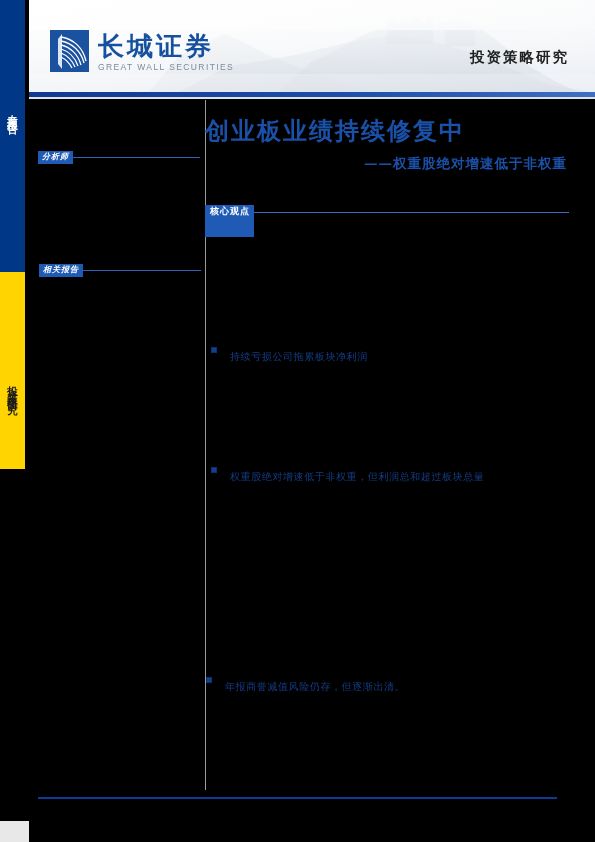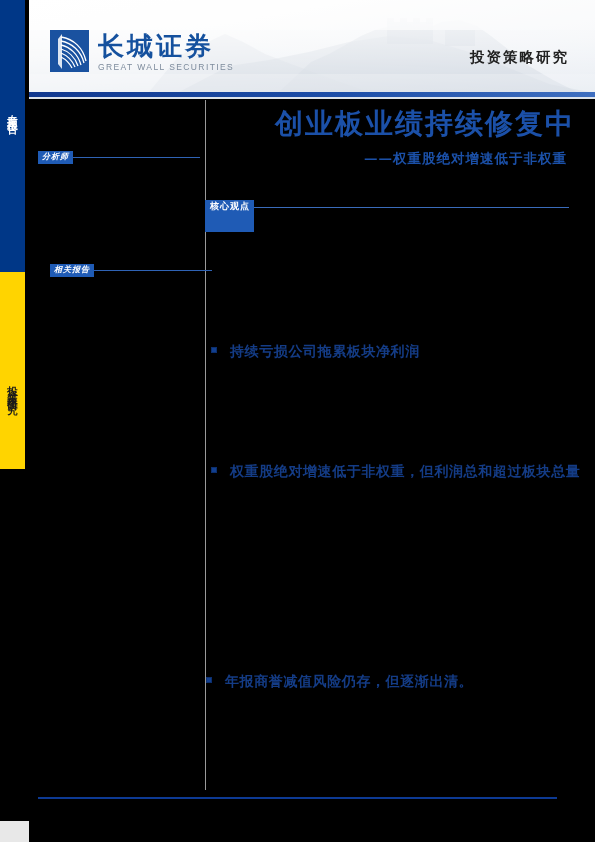--- a/index.html
+++ b/index.html
@@ -84,34 +84,34 @@
     padding:1px 4px 2px 4px;line-height:1.25;
     vertical-align:bottom;
   }
   .tag-row{position:relative;height:13px;}
   .tag-row .rule{
     position:absolute;left:0;right:0;bottom:0;height:1px;background:#2f63b5;
   }
   .tag-row .sec-tag{position:relative;z-index:2;font-style:italic;}
 
   .block-analyst{position:absolute;left:0;top:45px;width:162px;}
-  .block-related{position:absolute;left:12px;top:158px;width:162px;}
+  .block-related{position:absolute;left:1px;top:158px;width:162px;}
   .lcol-body{
     color:#c9d4e6;font-size:8px;line-height:13px;margin-top:6px;
     font-family:"DejaVu Sans","Liberation Sans",sans-serif;
   }
 
   
   .rcol{position:absolute;left:205px;top:100px;width:370px;}
   .title{
-    text-align:right;
-    font-family:"DejaVu Serif","Liberation Serif",serif;
-    font-size:28px;font-weight:bold;color:#1b50a8;
+    text-align:left;
+    font-family:"DejaVu Serif","Liberation Serif",serif;
+    font-size:24px;font-weight:bold;color:#1b50a8;
     letter-spacing:2px;line-height:1.25;
-    margin-top:6px;white-space:nowrap;
+    margin-top:16px;white-space:nowrap;
   }
   .subtitle{
     text-align:right;padding-right:8px;margin-top:9px;
     font-family:"DejaVu Serif","Liberation Serif",serif;
     font-size:13.5px;font-weight:bold;color:#1b50a8;
     letter-spacing:1px;white-space:nowrap;
   }
   .core-head{position:relative;margin-top:26px;height:14px;}
   .core-head .ctag{
     position:relative;z-index:2;display:inline-block;
@@ -122,22 +122,22 @@
 
   .bullet{
     position:absolute;display:flex;align-items:flex-start;
     font-family:"DejaVu Serif","Liberation Serif",serif;
   }
   .bsq{
     width:6px;height:6px;background:#123f8f;flex:0 0 auto;
     margin-top:3px;border:1px solid #0c2f6e;box-sizing:border-box;
   }
   .btext{
-    margin-left:13px;color:#143c86;font-size:14px;font-weight:bold;
-    letter-spacing:.6px;line-height:14px;white-space:nowrap;
+    margin-left:13px;color:#143c86;font-size:10px;font-weight:normal;
+    letter-spacing:.6px;line-height:14px;white-space:nowrap;margin-top:6px;
   }
   .bullet-empty .btext{color:transparent;}
 
   .foot-rule{position:absolute;left:38px;top:797px;width:519px;height:2px;background:#0d3a94;}
   .foot-strip{position:absolute;left:0;top:821px;width:595px;height:21px;background:#000;}
   .foot-left-strip{position:absolute;left:0;top:821px;width:29px;height:21px;background:#e8e8e8;}
 </style>
 </head>
 <body>
 

